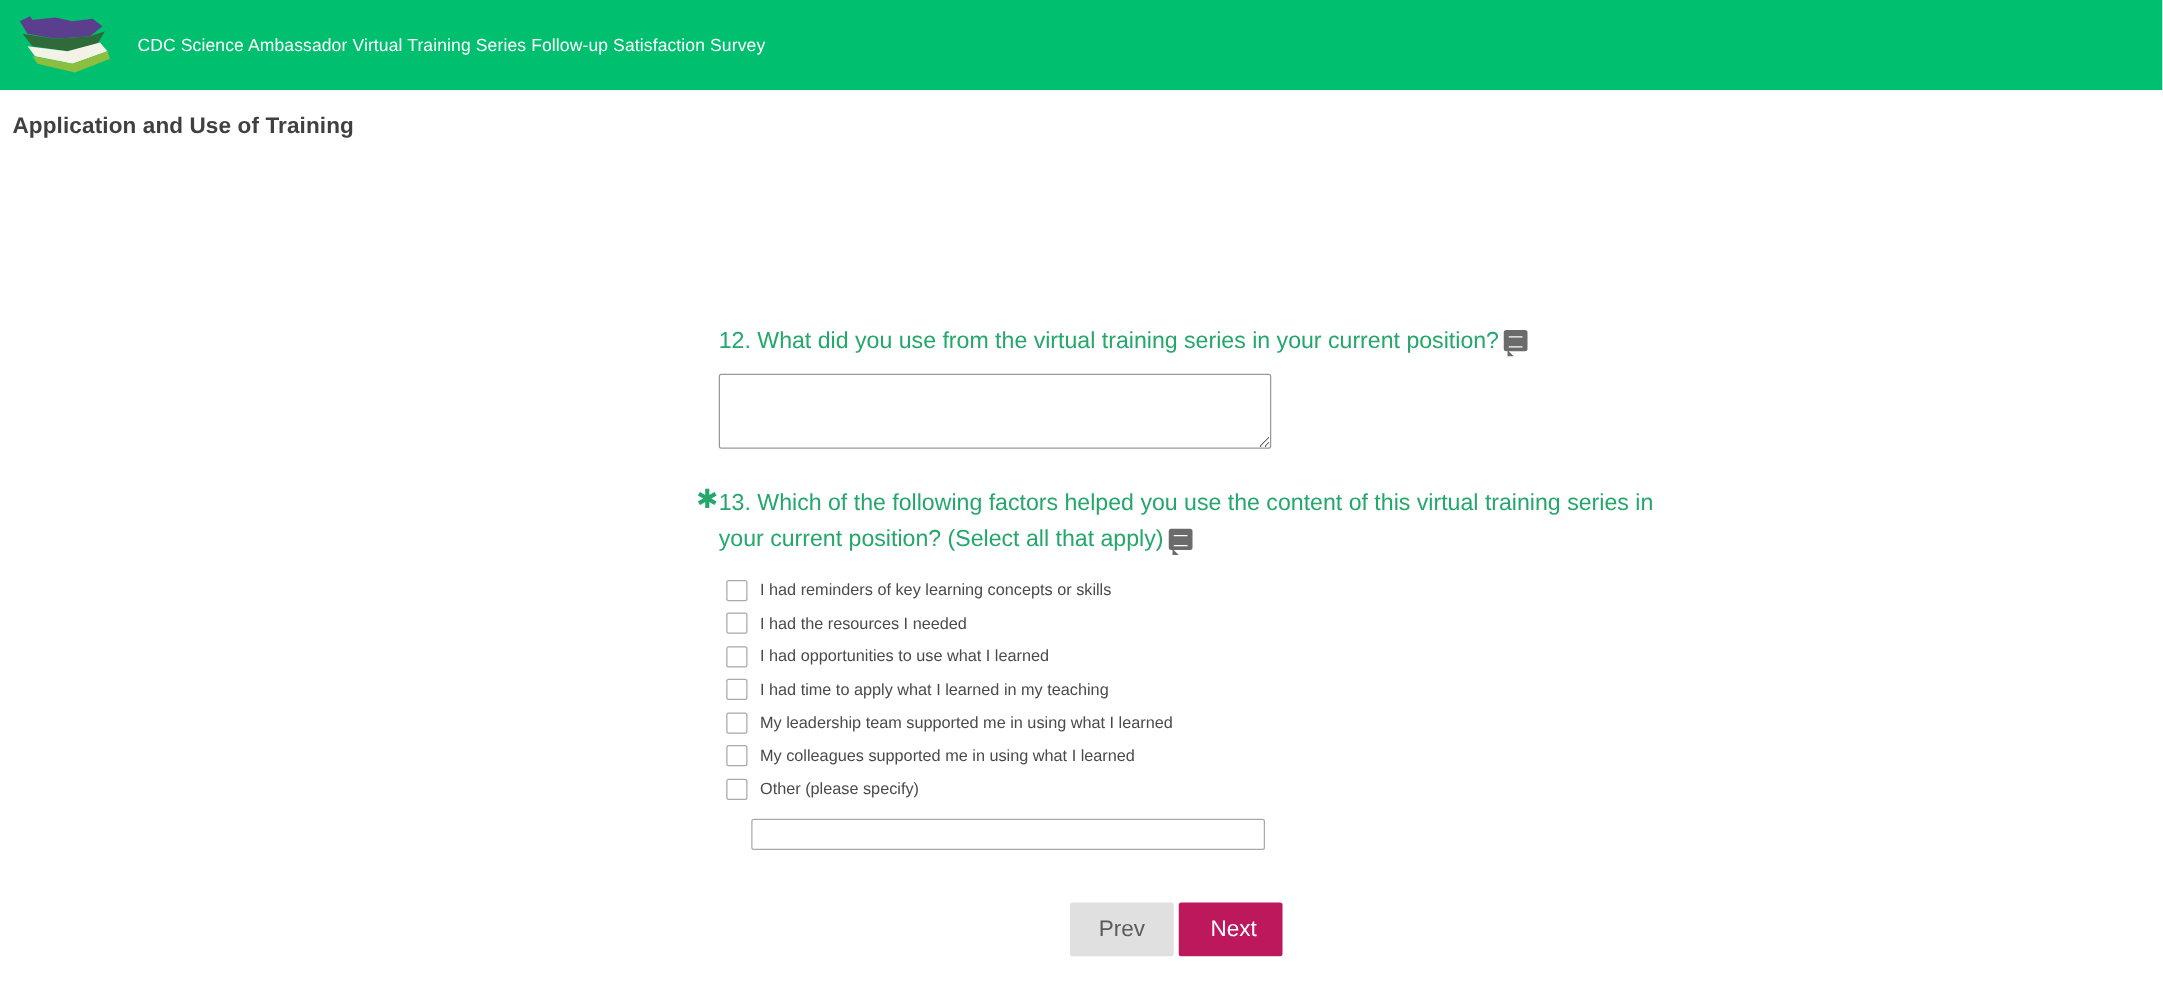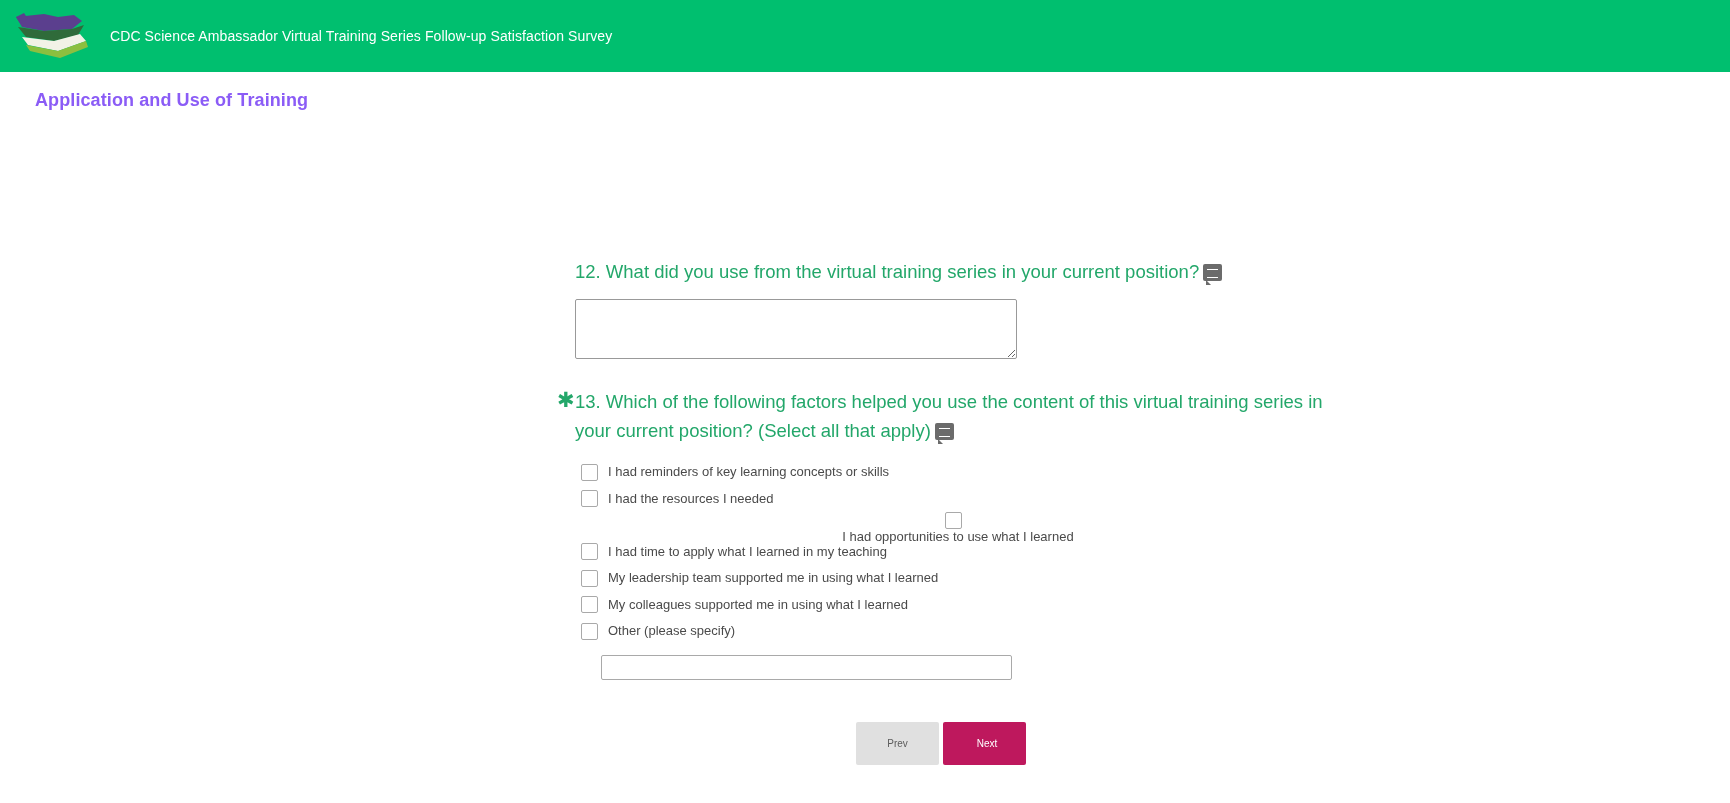--- a/index.html
+++ b/index.html
@@ -37,24 +37,23 @@
     font-size: 14px;
     font-weight: 400;
     letter-spacing: 0.1px;
     white-space: nowrap;
   }
 
   
   .page-heading {
     font-size: 18px;
     font-weight: bold;
-    color: #8b5cf6;
+    color: #404040;
     padding: 18px 0 0 10px;
     letter-spacing: 0.1px;
-    margin-left: 25px;
   }
 
   
   .content {
     position: relative;
   }
   .question-block {
     position: absolute;
   }
   .q-text {
@@ -158,21 +157,21 @@
   .nav-buttons {
     position: absolute;
     left: 856px;
     top: 611px;
     display: flex;
   }
   .btn {
     border: none;
     border-radius: 2px;
     font-family: "Liberation Sans", sans-serif;
-    font-size: 10px;
+    font-size: 18px;
     cursor: pointer;
     height: 43px;
     width: 83px;
   }
   .btn-prev {
     background: #e0e0e0;
     color: #5b5b5b;
     margin-right: 4px;
   }
   .btn-next {
@@ -218,21 +217,21 @@
 
     <div class="choice-list">
       <div class="choice-row" style="margin-left:6px;">
         <span class="cb"></span>
         <span class="choice-label">I had reminders of key learning concepts or skills</span>
       </div>
       <div class="choice-row" style="margin-left:6px;">
         <span class="cb"></span>
         <span class="choice-label">I had the resources I needed</span>
       </div>
-      <div class="choice-row" style="margin-left:6px;flex-direction:column;">
+      <div class="choice-row" style="margin-left:6px;">
         <span class="cb"></span>
         <span class="choice-label">I had opportunities to use what I learned</span>
       </div>
       <div class="choice-row" style="margin-left:6px;">
         <span class="cb"></span>
         <span class="choice-label">I had time to apply what I learned in my teaching</span>
       </div>
       <div class="choice-row" style="margin-left:6px;">
         <span class="cb"></span>
         <span class="choice-label">My leadership team supported me in using what I learned</span>

